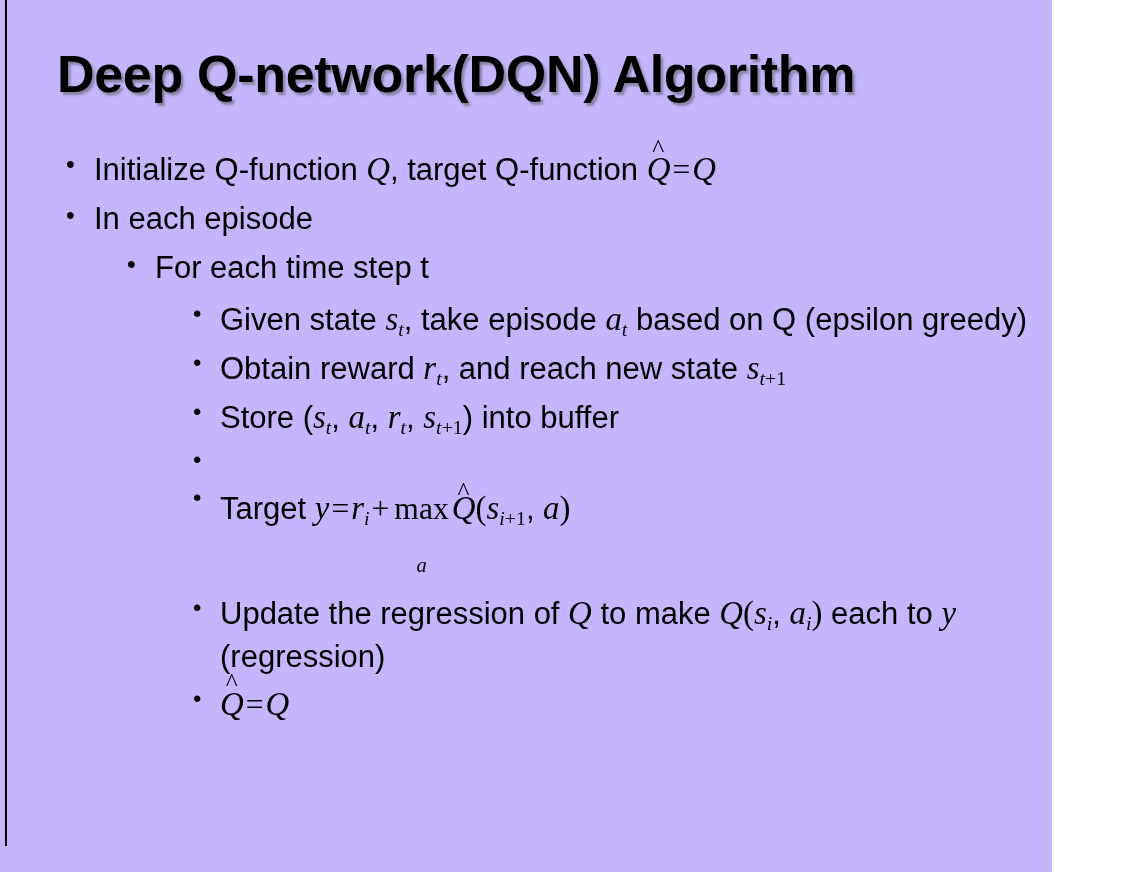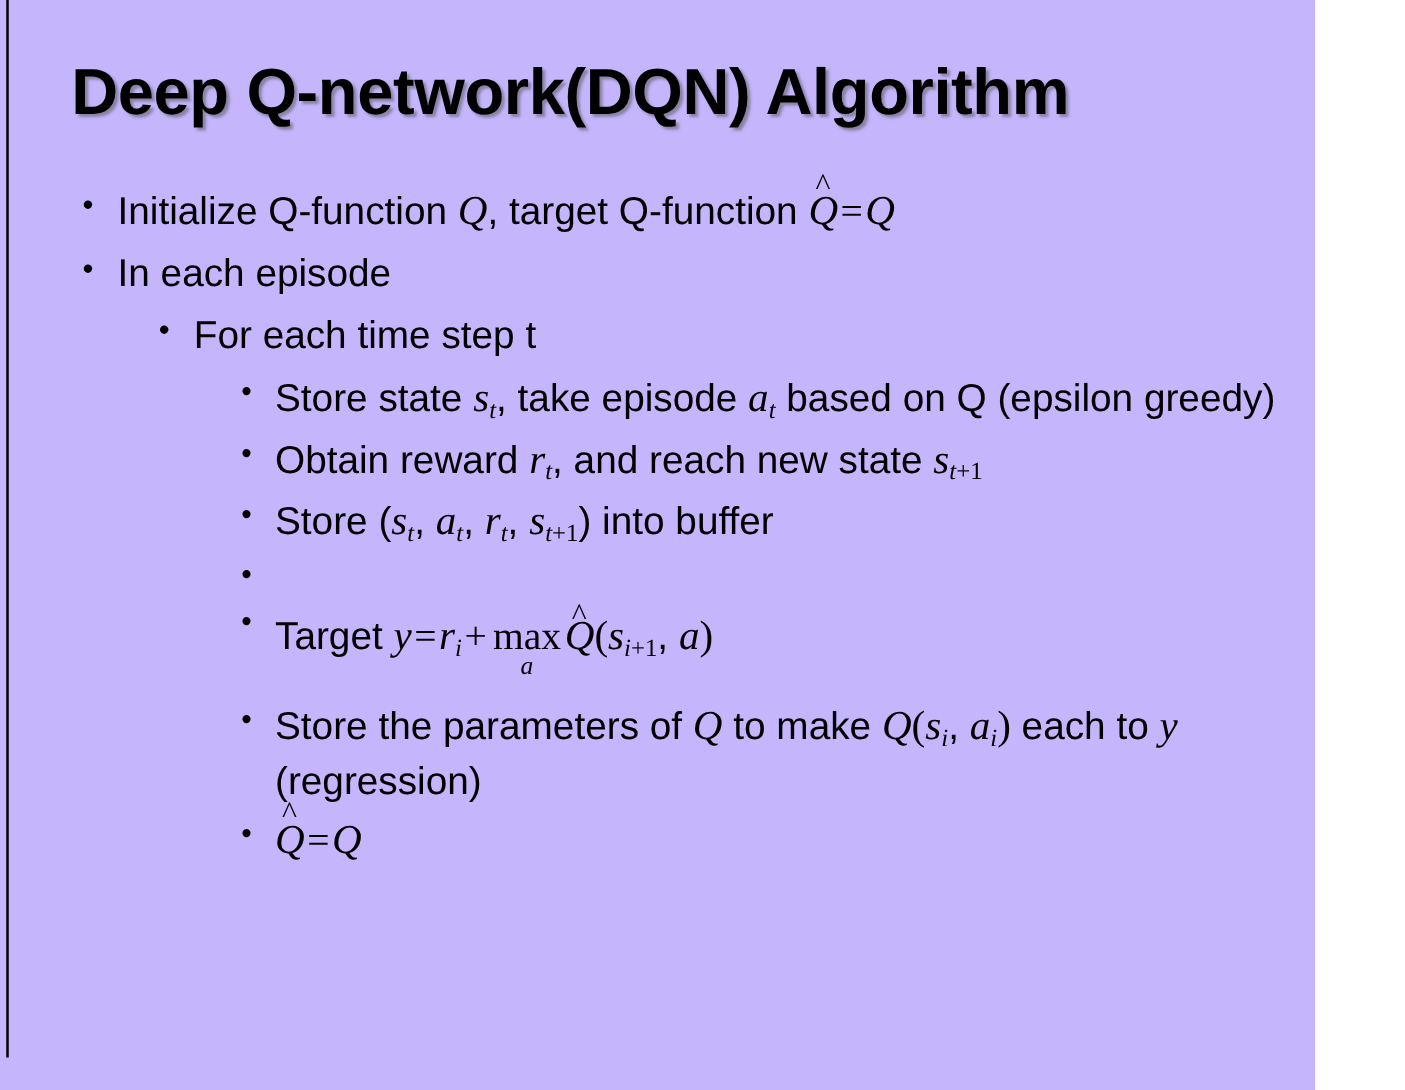--- a/index.html
+++ b/index.html
@@ -117,20 +117,21 @@
     font-size: 0.82em;
     line-height: 1;
   }
   .maxop {
     display: inline-flex;
     flex-direction: column;
     align-items: center;
     vertical-align: baseline;
     line-height: 1;
     margin: 12px 3px;
+    gap: 32px;
   }
   .maxop .mtop {
     font-family: "Liberation Serif", "DejaVu Serif", serif;
     font-style: normal;
     font-size: 1.02em;
   }
   .maxop .mbot {
     font-family: "Liberation Serif", "DejaVu Serif", serif;
     font-style: italic;
     font-size: 0.66em;
@@ -159,21 +160,21 @@
       <span class="bullet-text">In each episode</span>
     </div>
 
     <div class="bullet-row lvl2">
       <span class="bullet-dot">•</span>
       <span class="bullet-text">For each time step t</span>
     </div>
 
     <div class="bullet-row lvl3">
       <span class="bullet-dot">•</span>
-      <span class="bullet-text"><span>Store state </span><span class="m">s</span><sub class="ms">t</sub><span>, take episode </span><span class="m">a</span><sub class="ms">t</sub><span> based on Q (epsilon greedy)</span></span>
+      <span class="bullet-text"><span>Given state </span><span class="m">s</span><sub class="ms">t</sub><span>, take episode </span><span class="m">a</span><sub class="ms">t</sub><span> based on Q (epsilon greedy)</span></span>
     </div>
 
     <div class="bullet-row lvl3">
       <span class="bullet-dot">•</span>
       <span class="bullet-text"><span>Obtain reward </span><span class="m">r</span><sub class="ms">t</sub><span>, and reach new state </span><span class="m">s</span><sub class="ms"><span>t</span><span class="up">+1</span></sub></span>
     </div>
 
     <div class="bullet-row lvl3">
       <span class="bullet-dot">•</span>
       <span class="bullet-text"><span>Store (</span><span class="m">s</span><sub class="ms">t</sub><span>, </span><span class="m">a</span><sub class="ms">t</sub><span>, </span><span class="m">r</span><sub class="ms">t</sub><span>, </span><span class="m">s</span><sub class="ms"><span>t</span><span class="up">+1</span></sub><span>) into buffer</span></span>
@@ -186,21 +187,21 @@
     <div class="bullet-row lvl3 target-row">
       <span class="bullet-dot">•</span>
       <span class="bullet-text"><span>Target </span><span class="m">y</span><span class="op">=</span><span class="m">r</span><sub class="ms">i</sub><span class="op">+</span><span class="maxop">
             <span class="mtop">max</span>
             <span class="mbot">a</span>
           </span><span class="hat-wrap"><span class="hat">^</span><span class="m">Q</span></span><span class="mu">(</span><span class="m">s</span><sub class="ms"><span>i</span><span class="up">+1</span></sub><span>, </span><span class="m">a</span><span class="mu">)</span></span>
     </div>
 
     <div class="bullet-row lvl3">
       <span class="bullet-dot">•</span>
-      <span class="bullet-text"><span>Store the parameters of </span><span class="m">Q</span><span> to make </span><span class="m">Q</span><span class="mu">(</span><span class="m">s</span><sub class="ms">i</sub><span>, </span><span class="m">a</span><sub class="ms">i</sub><span class="mu">)</span><span> each to </span><span class="m">y</span><span> (regression)</span></span>
+      <span class="bullet-text"><span>Update the regression of </span><span class="m">Q</span><span> to make </span><span class="m">Q</span><span class="mu">(</span><span class="m">s</span><sub class="ms">i</sub><span>, </span><span class="m">a</span><sub class="ms">i</sub><span class="mu">)</span><span> each to </span><span class="m">y</span><span> (regression)</span></span>
     </div>
 
     <div class="bullet-row lvl3">
       <span class="bullet-dot">•</span>
       <span class="bullet-text"><span class="hat-wrap"><span class="hat">^</span><span class="m">Q</span></span><span class="op">=</span><span class="m">Q</span></span>
     </div>
 
   </div>
 </div>
 

